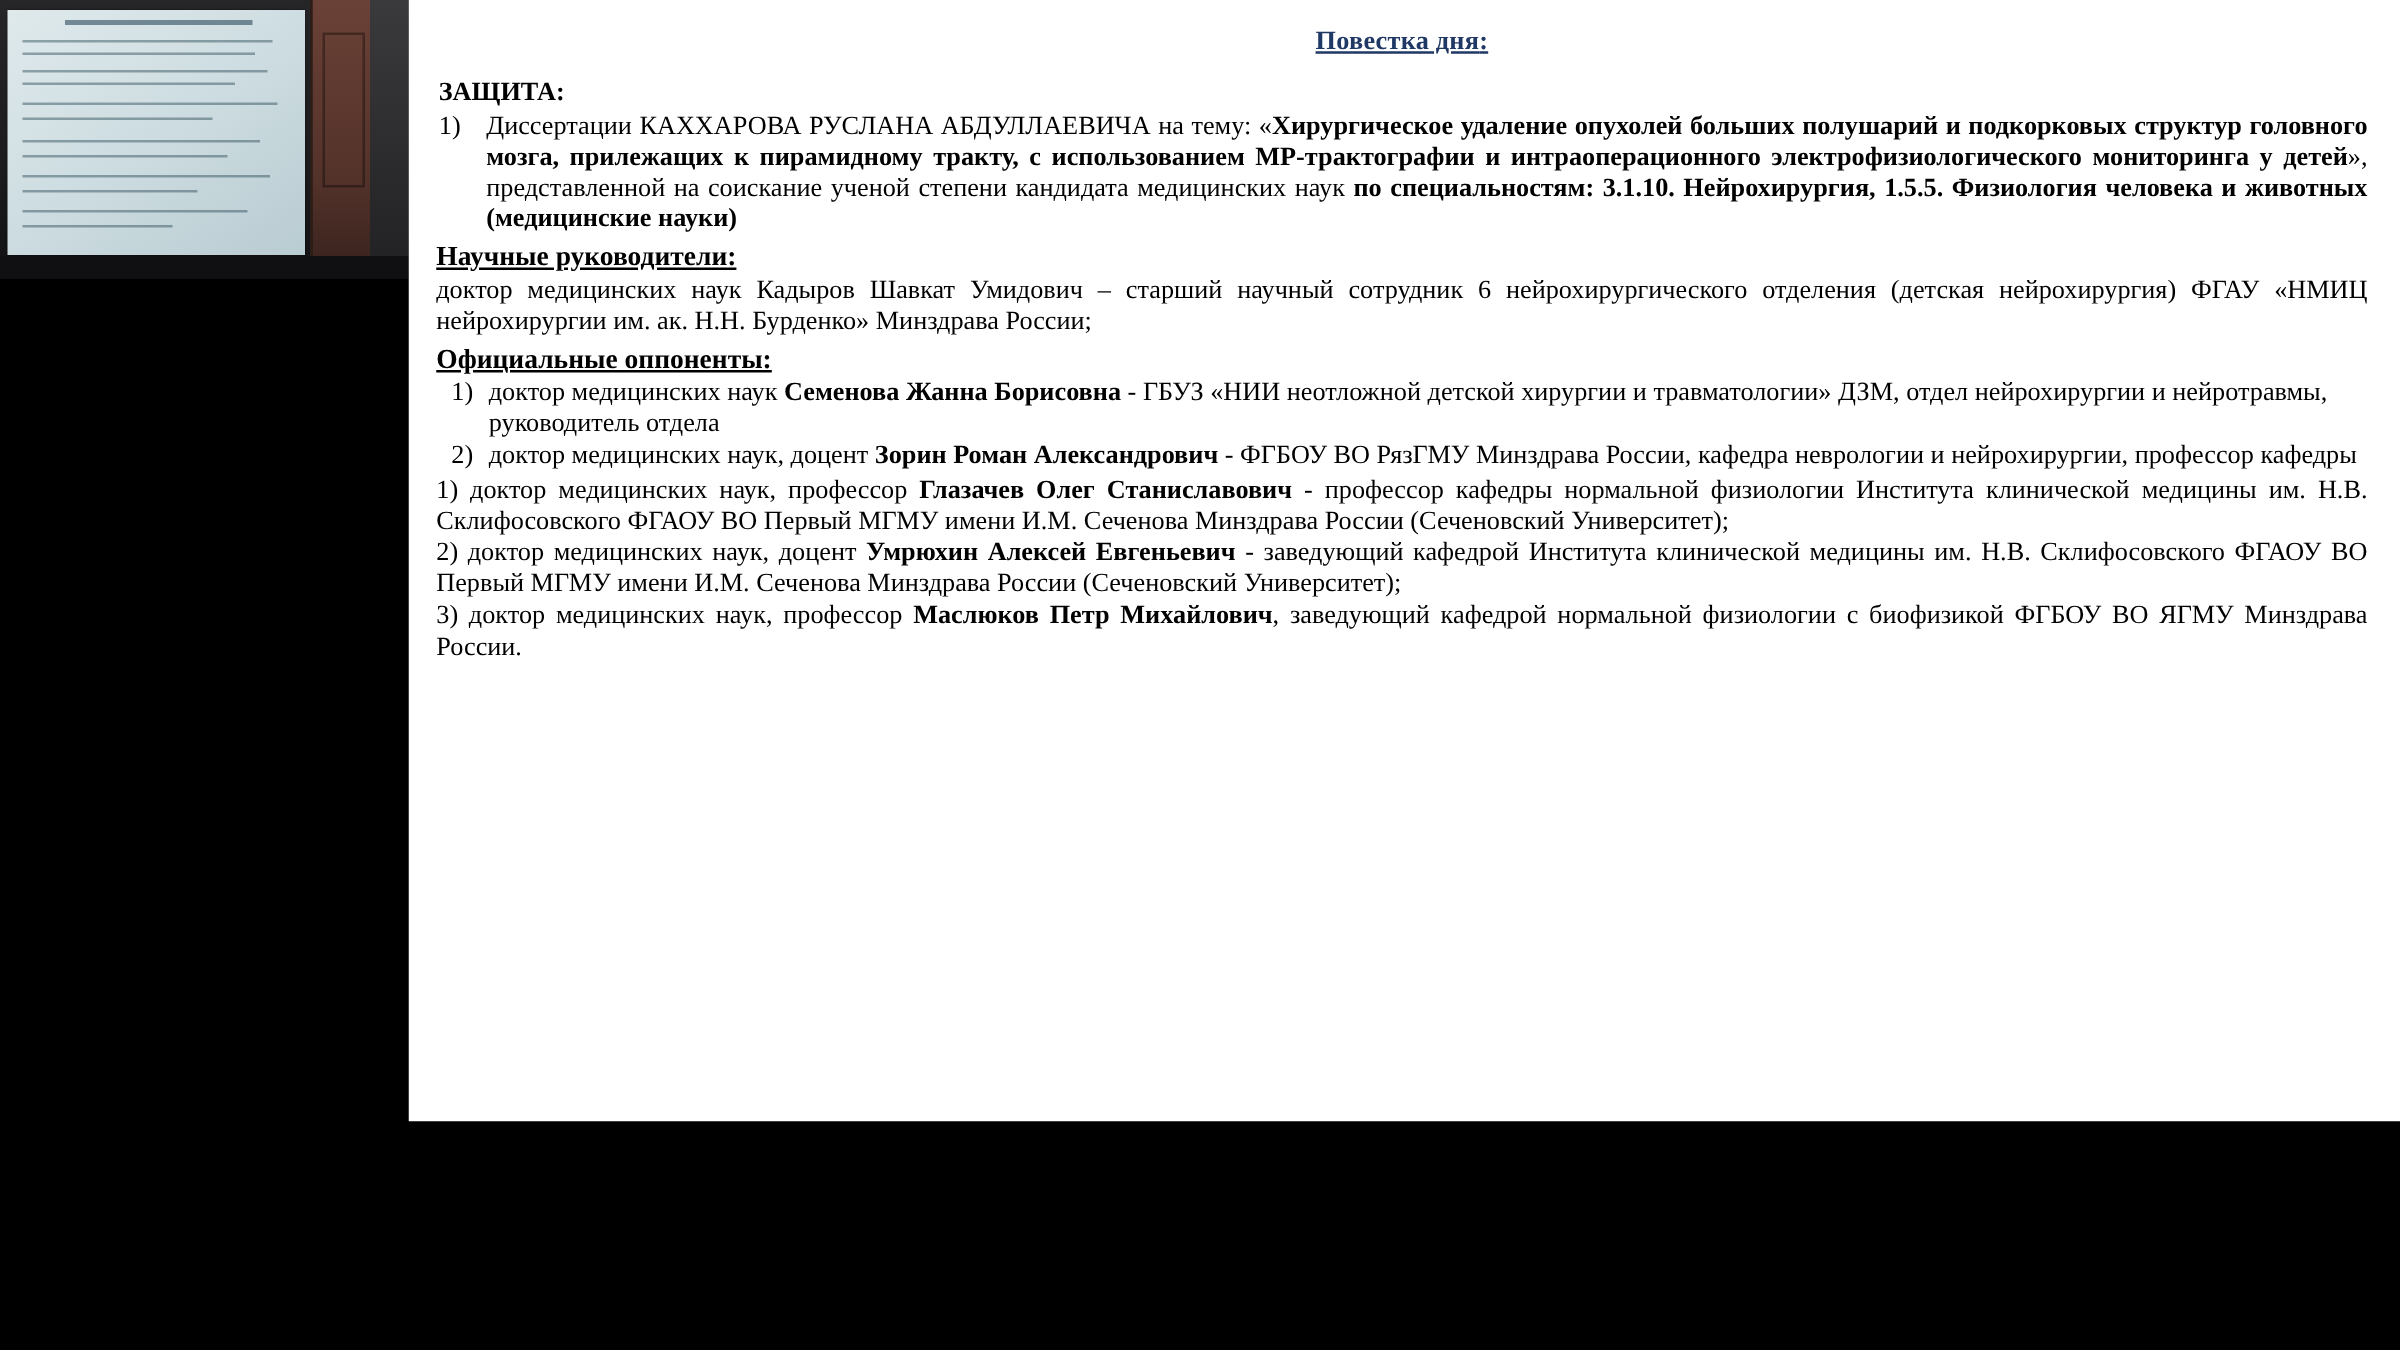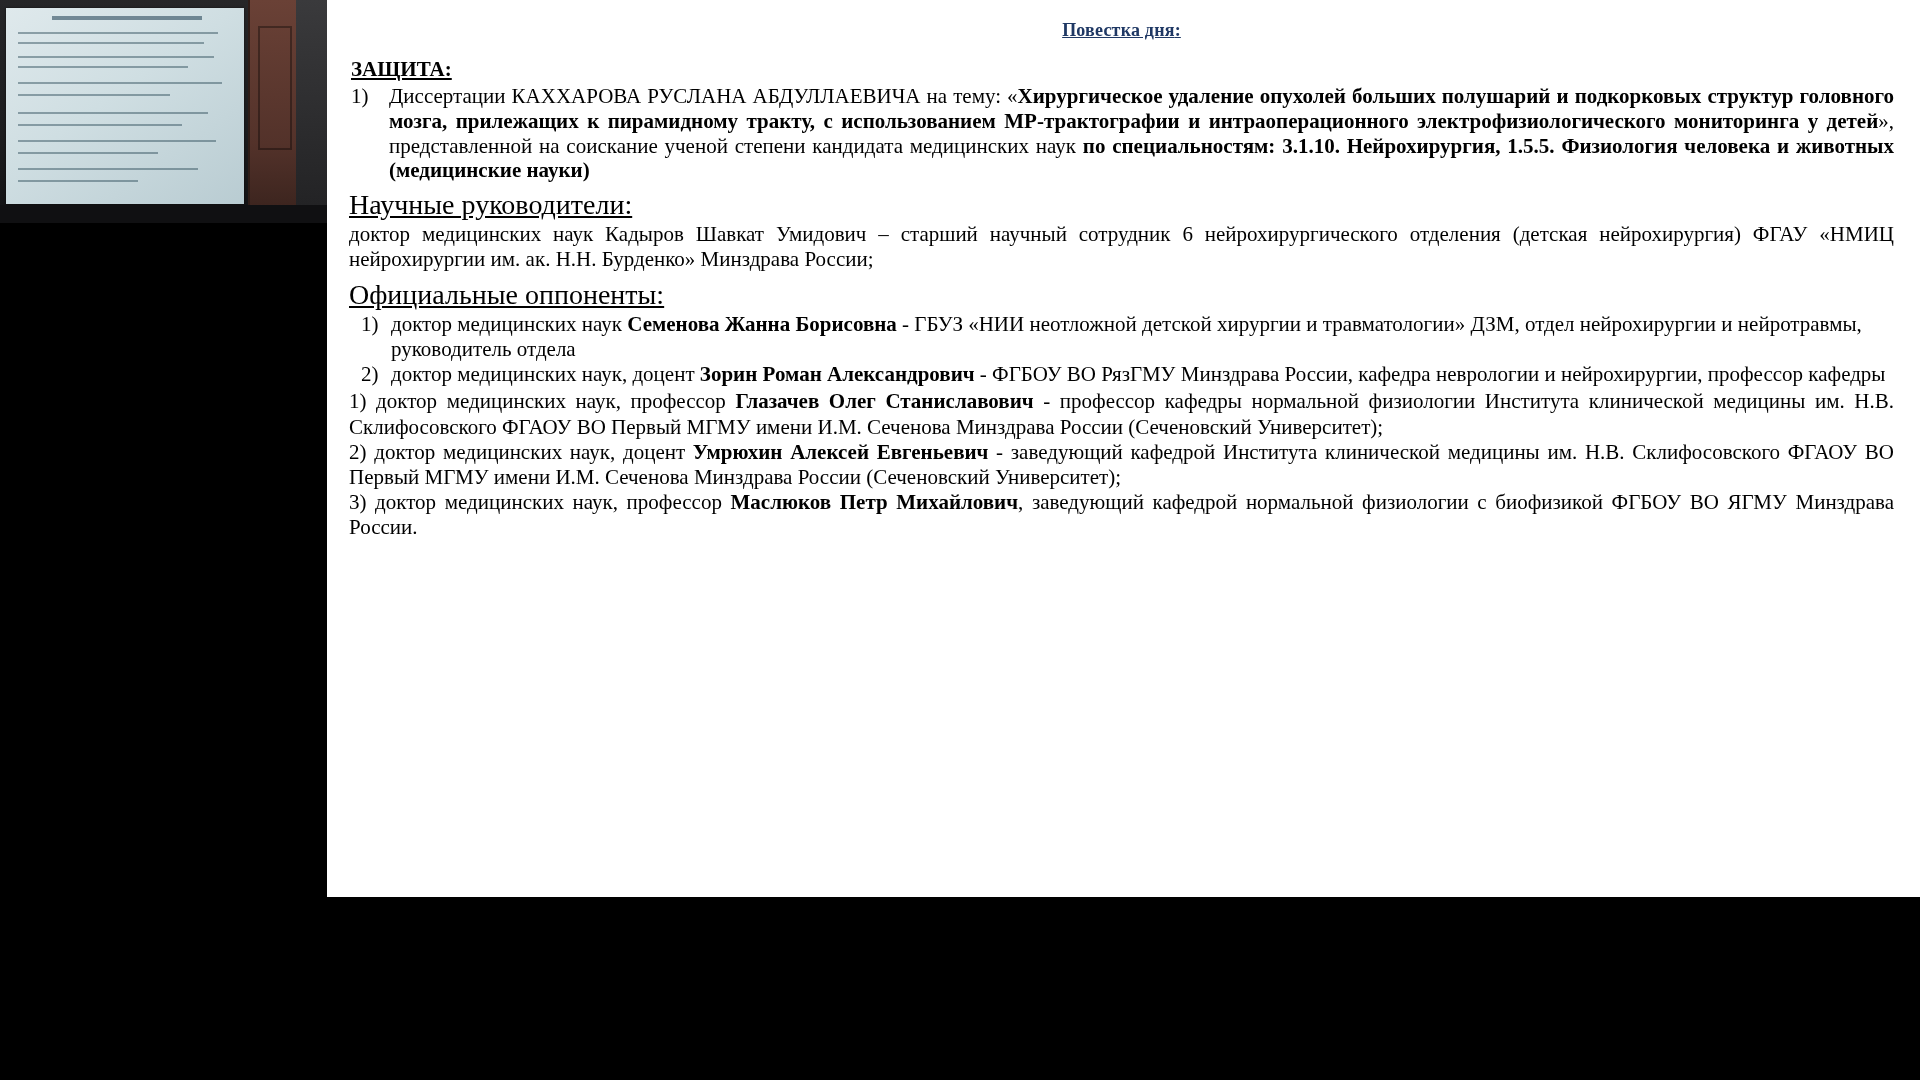--- a/index.html
+++ b/index.html
@@ -93,31 +93,30 @@
     height: 897px;
     background: #ffffff;
     color: #000000;
     box-sizing: border-box;
     padding: 14px 26px 0 22px;
   }
 
   .doc-title {
     text-align: center;
     font-weight: bold;
-    font-size: 18px;
+    font-size: 21px;
     color: #1f3864;
     margin: 6px 0 8px 0;
     letter-spacing: .2px;
   }
   .doc-title .u { text-decoration: underline; }
 
   .section-head {
     font-weight: bold;
     font-size: 21px;
-    text-decoration: underline;
     margin: 16px 0 2px 2px;
   }
 
   .numlist {
     margin: 0;
     padding: 0;
     list-style: none;
   }
   .numlist li {
     display: flex;
@@ -140,25 +139,26 @@
     font-size: 21px;
     line-height: 1.2;
     text-align: justify;
     margin: 0;
   }
 
   .uline { text-decoration: underline; }
   .b { font-weight: bold; }
 
   .lead {
-    font-size: 28px;
+    font-size: 22px;
     line-height: 1.22;
     margin: 3px 0 0 0;
     text-decoration: underline;
     display: inline-block;
+    font-weight: bold;
   }
 
   .sub-list {
     margin: 0;
     padding: 0;
     list-style: none;
   }
   .sub-list li {
     display: flex;
     font-size: 21px;

